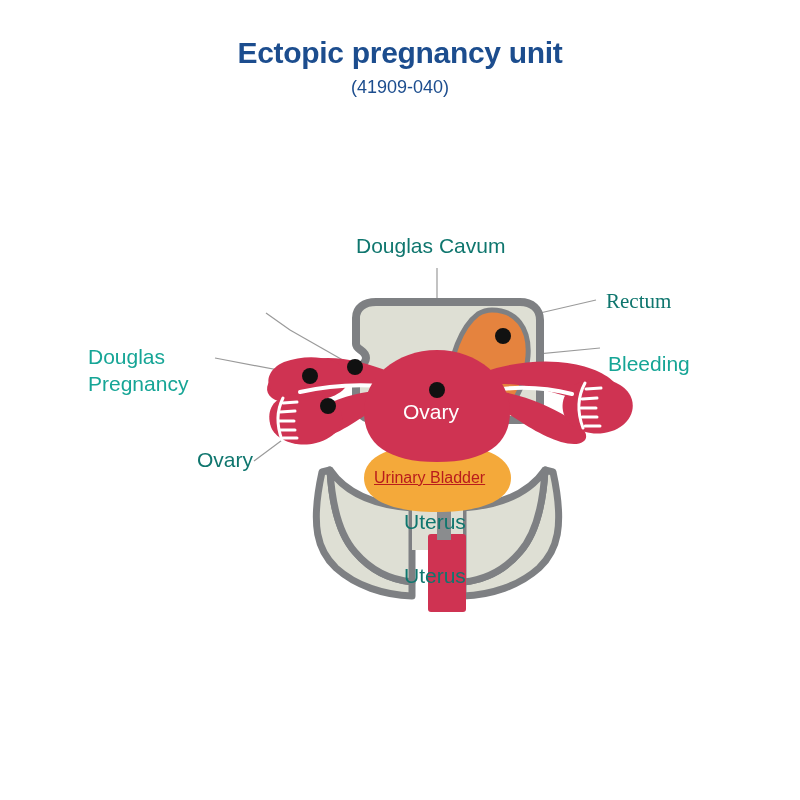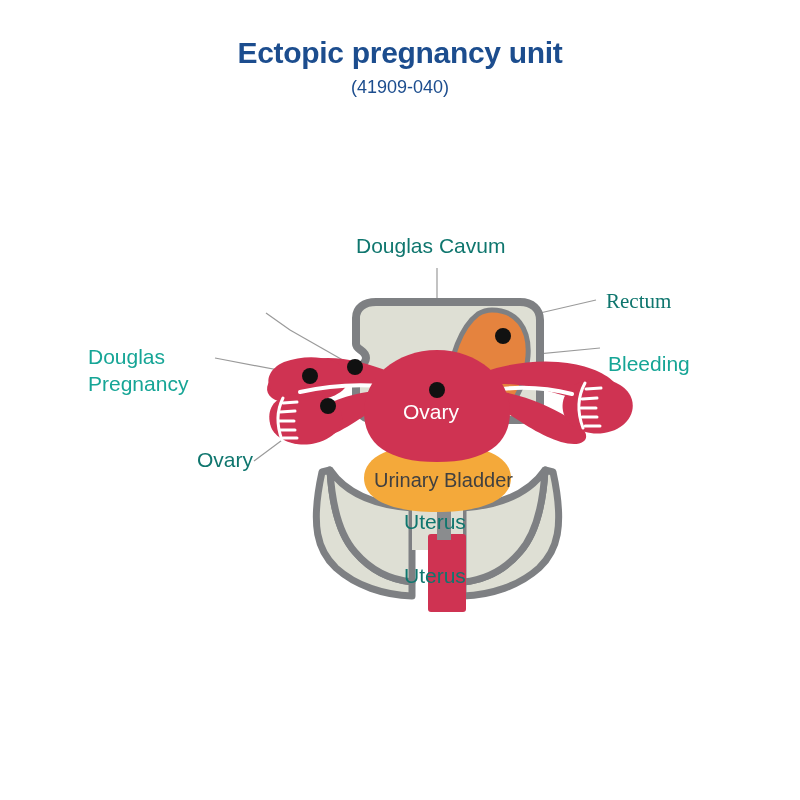--- a/index.html
+++ b/index.html
@@ -55,22 +55,23 @@
     color: #0f766e;
     white-space: pre;
     line-height: 1.12;
   }
   .label.teal { color: #16a596; }
   .label.white-on-organ {
     color: #ffffff;
     font-size: 21px;
   }
   .label.small-white {
-    color: #404040;
-    font-size: 20px;
+    color: #b91c1c;
+    font-size: 16px;
+    text-decoration: underline;
   }
 </style>
 </head>
 <body>
 
 <div id="page">
 
   <div class="title-block">
     <span class="diagram-title">Ectopic pregnancy unit</span>
     <span class="diagram-subtitle">(41909-040)</span>

